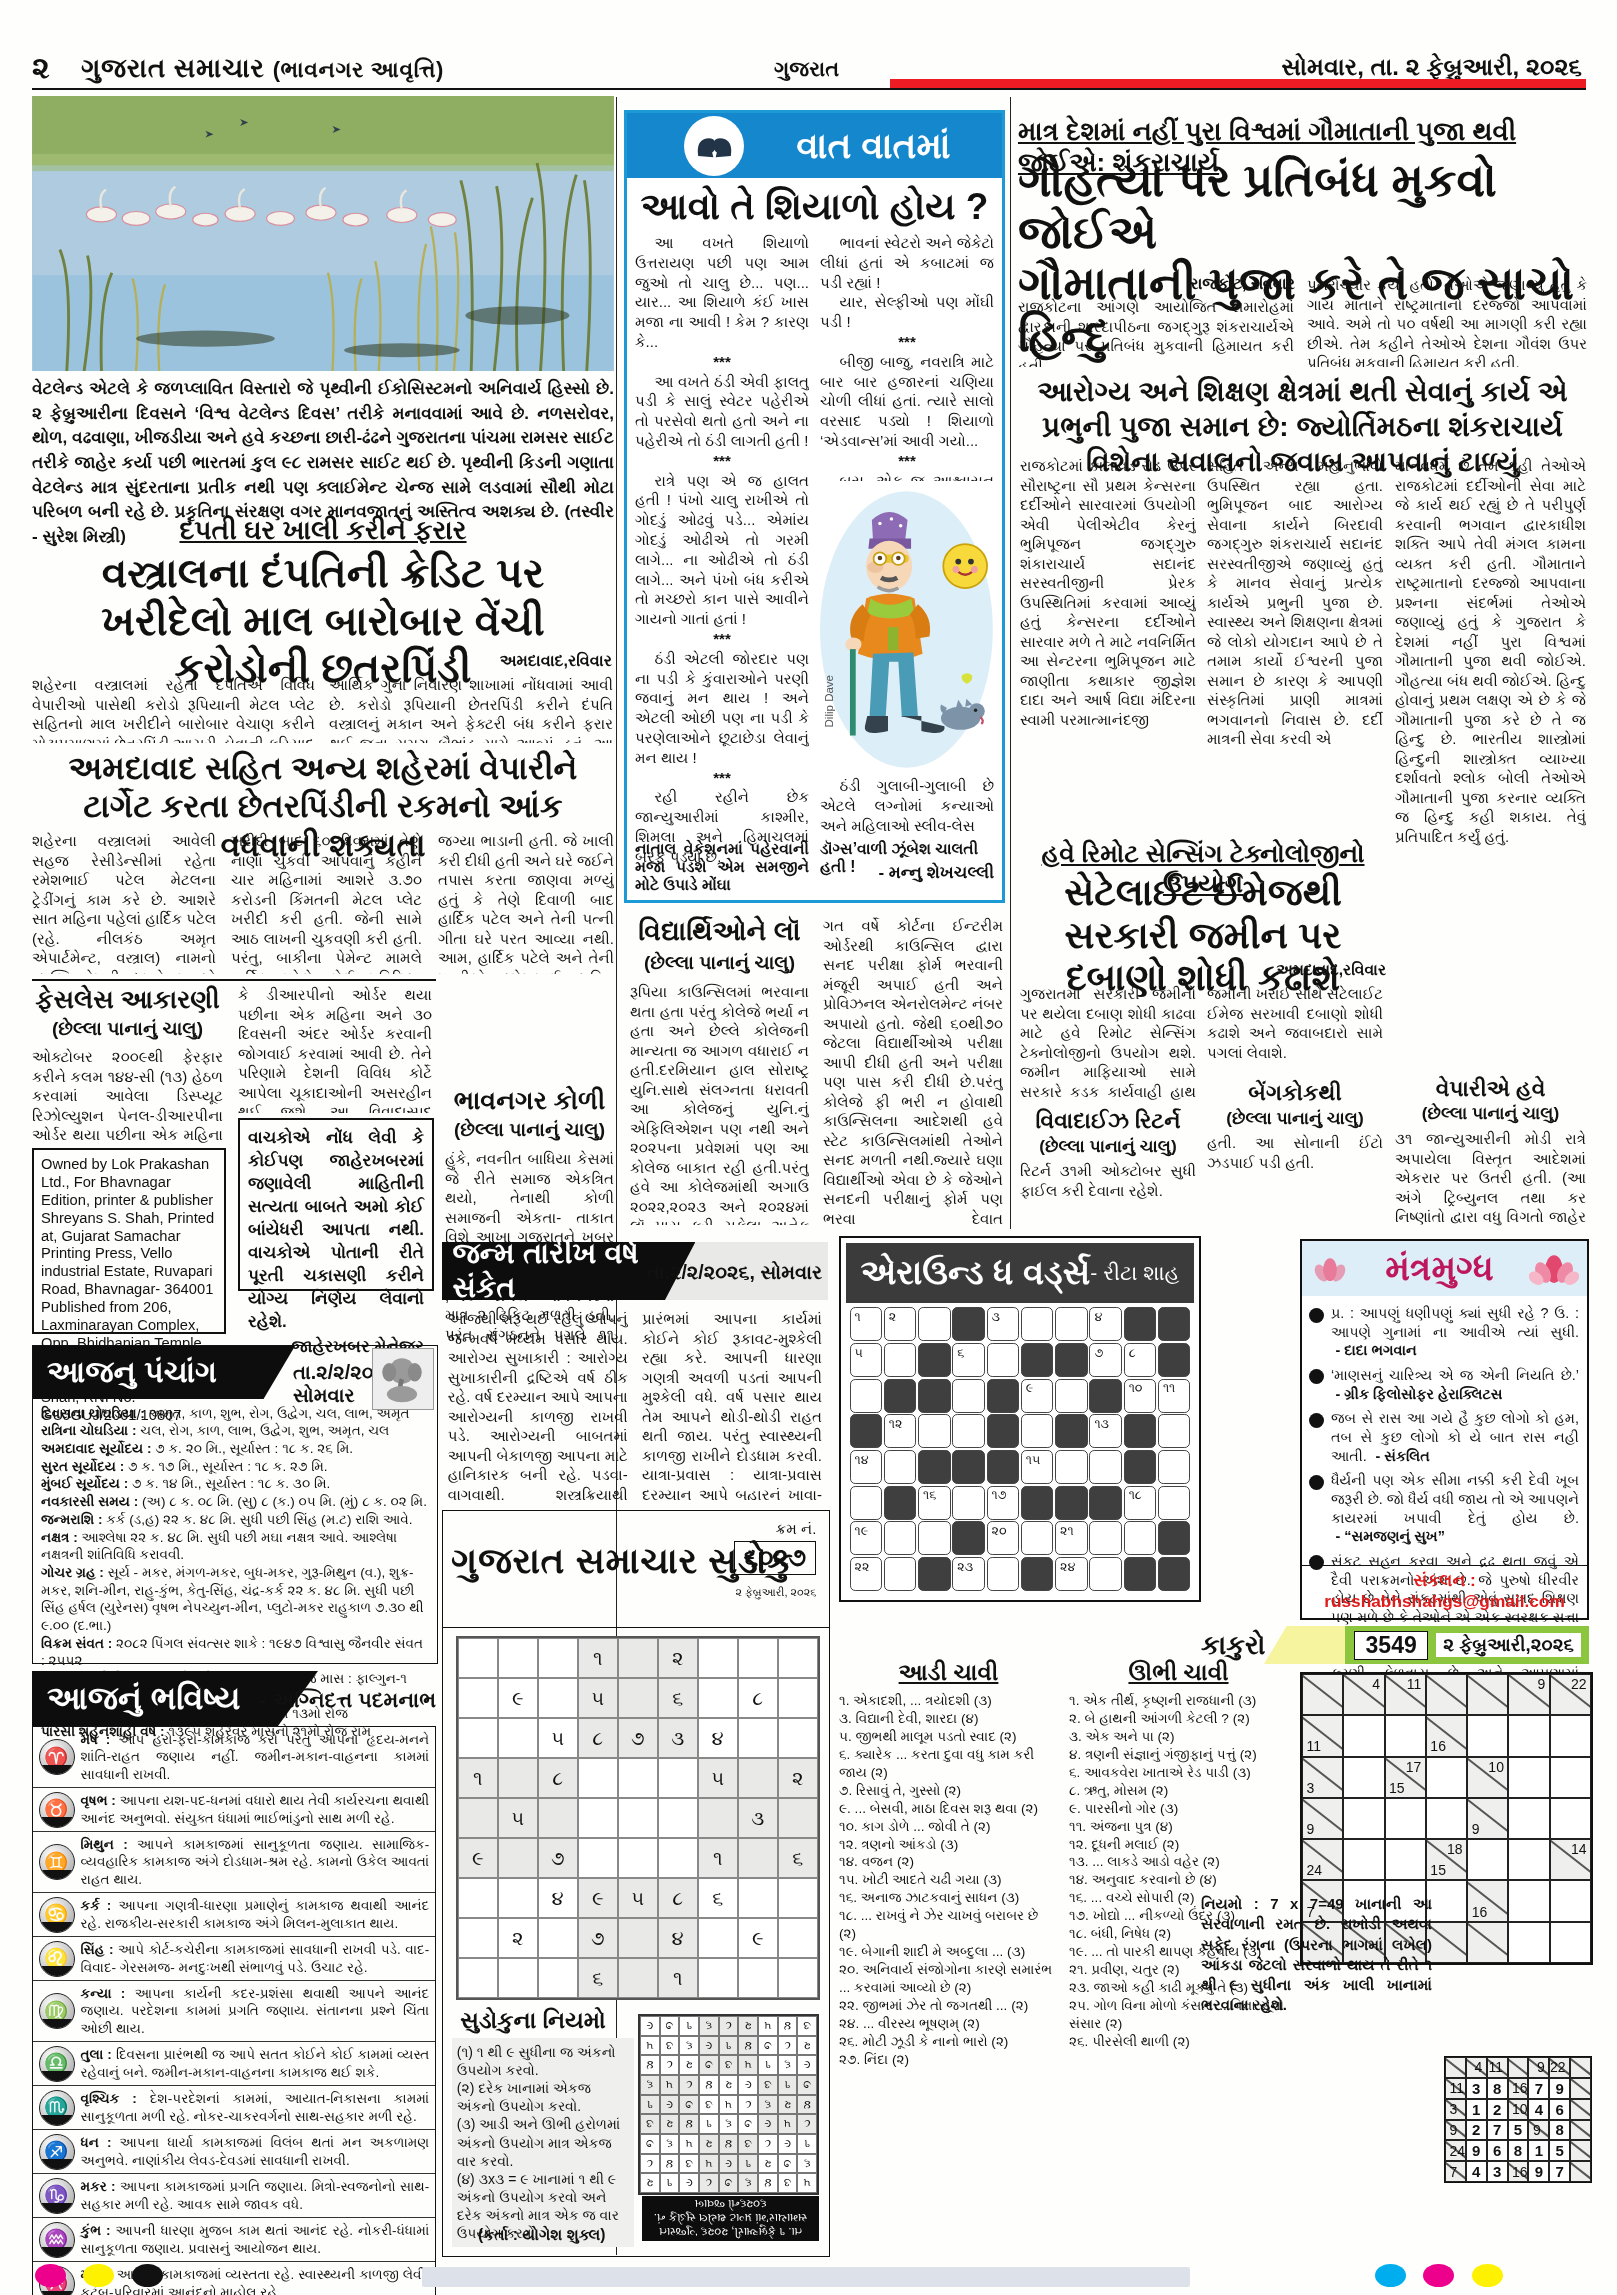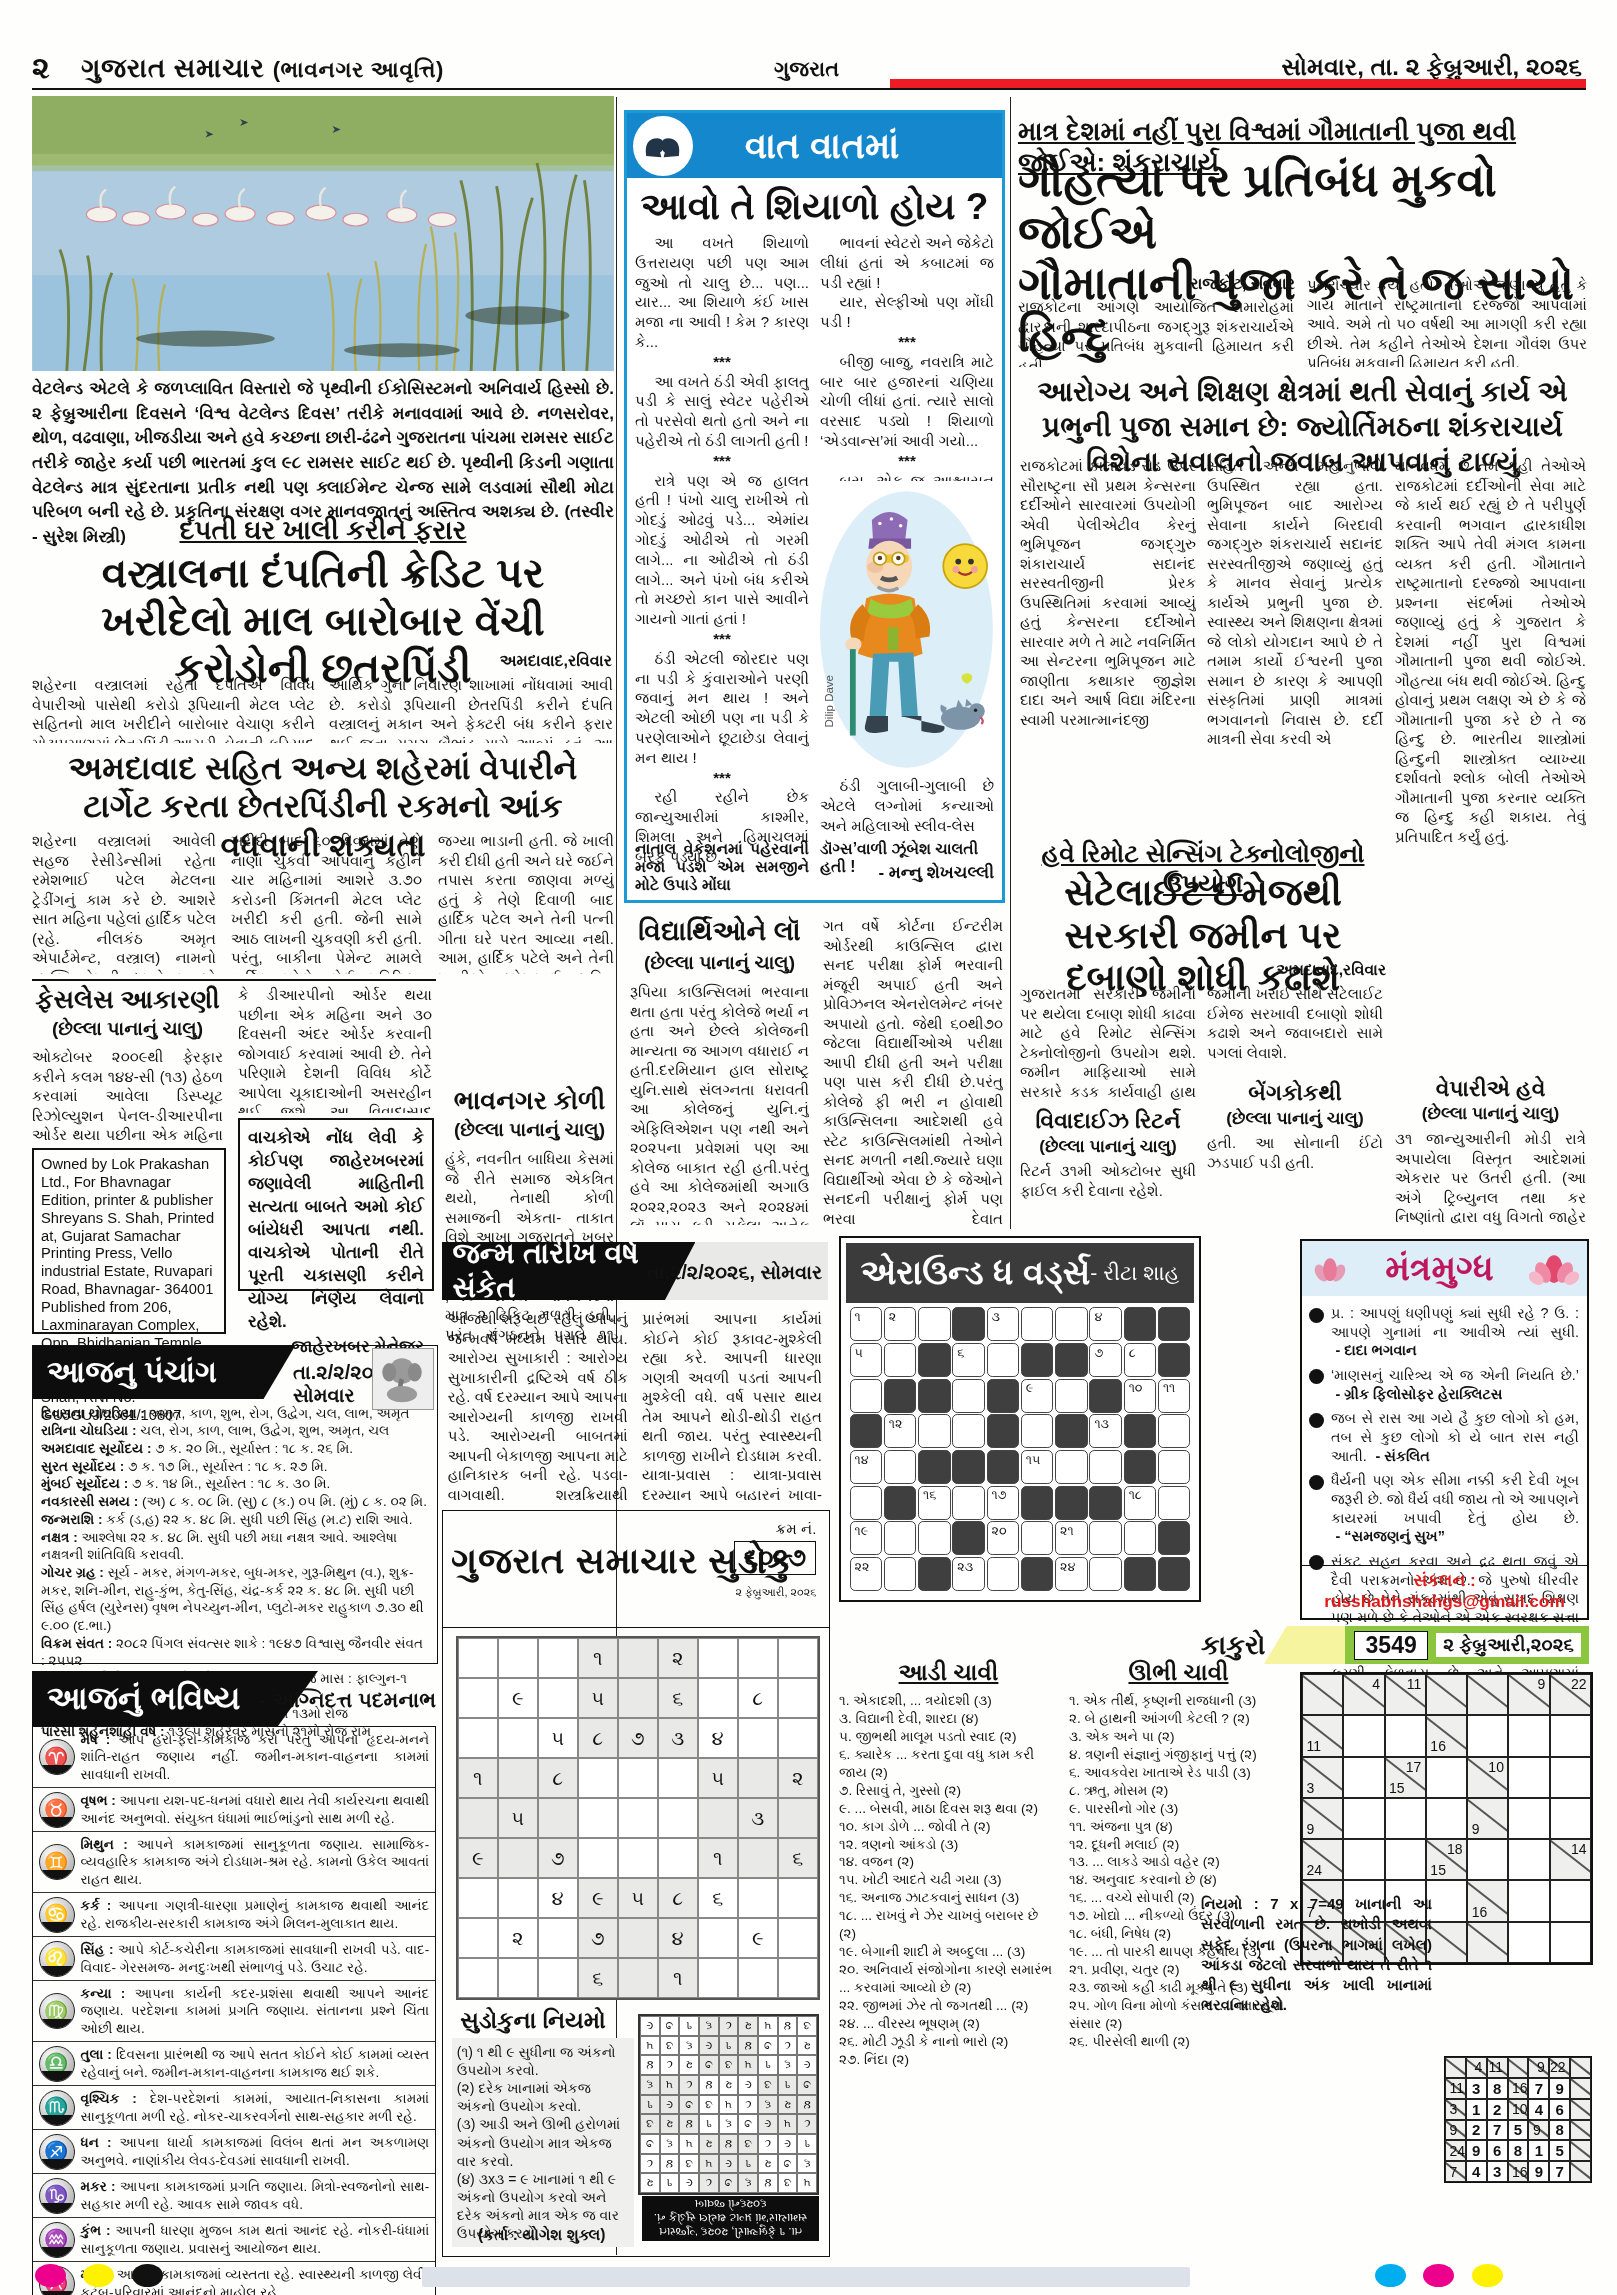--- a/index.html
+++ b/index.html
@@ -223,21 +223,21 @@
           <div class="just" style="font-size: 13.6px; line-height: 1.3; padding: 3.5px 5.8px 3.5px 0px;"><b>કુંભ :</b> <span>આપની ધારણા મુજબ કામ થતાં આનંદ રહે. નોકરી-ધંધામાં સાનુકૂળતા જણાય. પ્રવાસનું આયોજન થાય.</span></div>
         </div>
         <div class="zrow">
           <div class="zicon">♓</div>
           <div class="just" style="font-size: 13.6px; line-height: 1.3; padding: 3.5px 5.8px 3.5px 0px;"><b>મીન :</b> <span>આપના કામકાજમાં વ્યસ્તતા રહે. સ્વાસ્થ્યની કાળજી લેવી. કુટુંબ-પરિવારમાં આનંદનો માહોલ રહે.</span></div>
         </div>
       </div>
   </div>
 
   <div class="abs" style="left:624px;top:110px;width:381px;height:793px;border:3.5px solid #1b9ad6;box-sizing:border-box;background:#fff;">
-    <div style="height:65px;background:#1588cd;display:flex;align-items:center;">
+    <div style="height:65px;background:#1588cd;display:flex;align-items:center;justify-content:center;">
       <div style="width:60px;height:60px;border-radius:50%;background:#fff;margin-left:5.8px;flex:0 0 auto;display:flex;align-items:center;justify-content:center;">
         <svg width="49" height="49" viewBox="0 0 84 84">
           <path d="M14 60 q-4 -26 14 -30 q16 -3 16 12 q0 8 -6 12 l2 8 z" fill="#223447"></path>
           <path d="M70 60 q4 -26 -14 -30 q-16 -3 -16 12 q0 8 6 12 l-2 8 z" fill="#223447"></path>
         </svg>
       </div>
       <div style="color:#fff;font-weight:bold;font-size:36px;margin-left:52px;">વાત વાતમાં</div>
     </div>
     <div class="ctr b" style="font-size:37px;margin-top:8px;">આવો તે શિયાળો હોય ?</div>
     <div id="vaat-col1" class="just" style="position:absolute;left:8px;top:120px;width:174px;height:647px;overflow:hidden;font-size:15px;line-height:1.32;">

